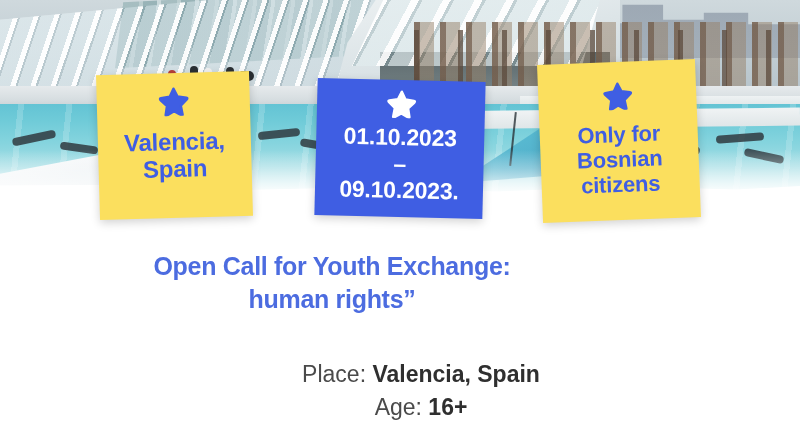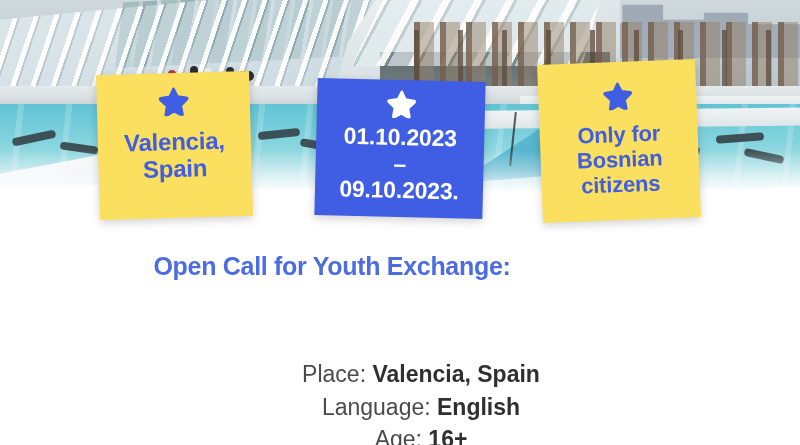--- a/index.html
+++ b/index.html
@@ -404,30 +404,27 @@
     </svg>
     <div class="card-text">
       <div>Only for</div>
       <div>Bosnian</div>
       <div>citizens</div>
     </div>
   </div>
 
   <div class="headline">
     <div>Open Call for Youth Exchange:</div>
+    <div>human rights”</div>
   </div>
 
   <div class="details">
     <div class="row">
       <span class="label">Place:</span>
       <span class="value">Valencia, Spain</span>
     </div>
     <div class="row">
-      <span class="label">Language:</span>
-      <span class="value">English</span>
-    </div>
-    <div class="row">
       <span class="label">Age:</span>
       <span class="value">16+</span>
     </div>
   </div>
 
 </div>
 
 </body></html>

